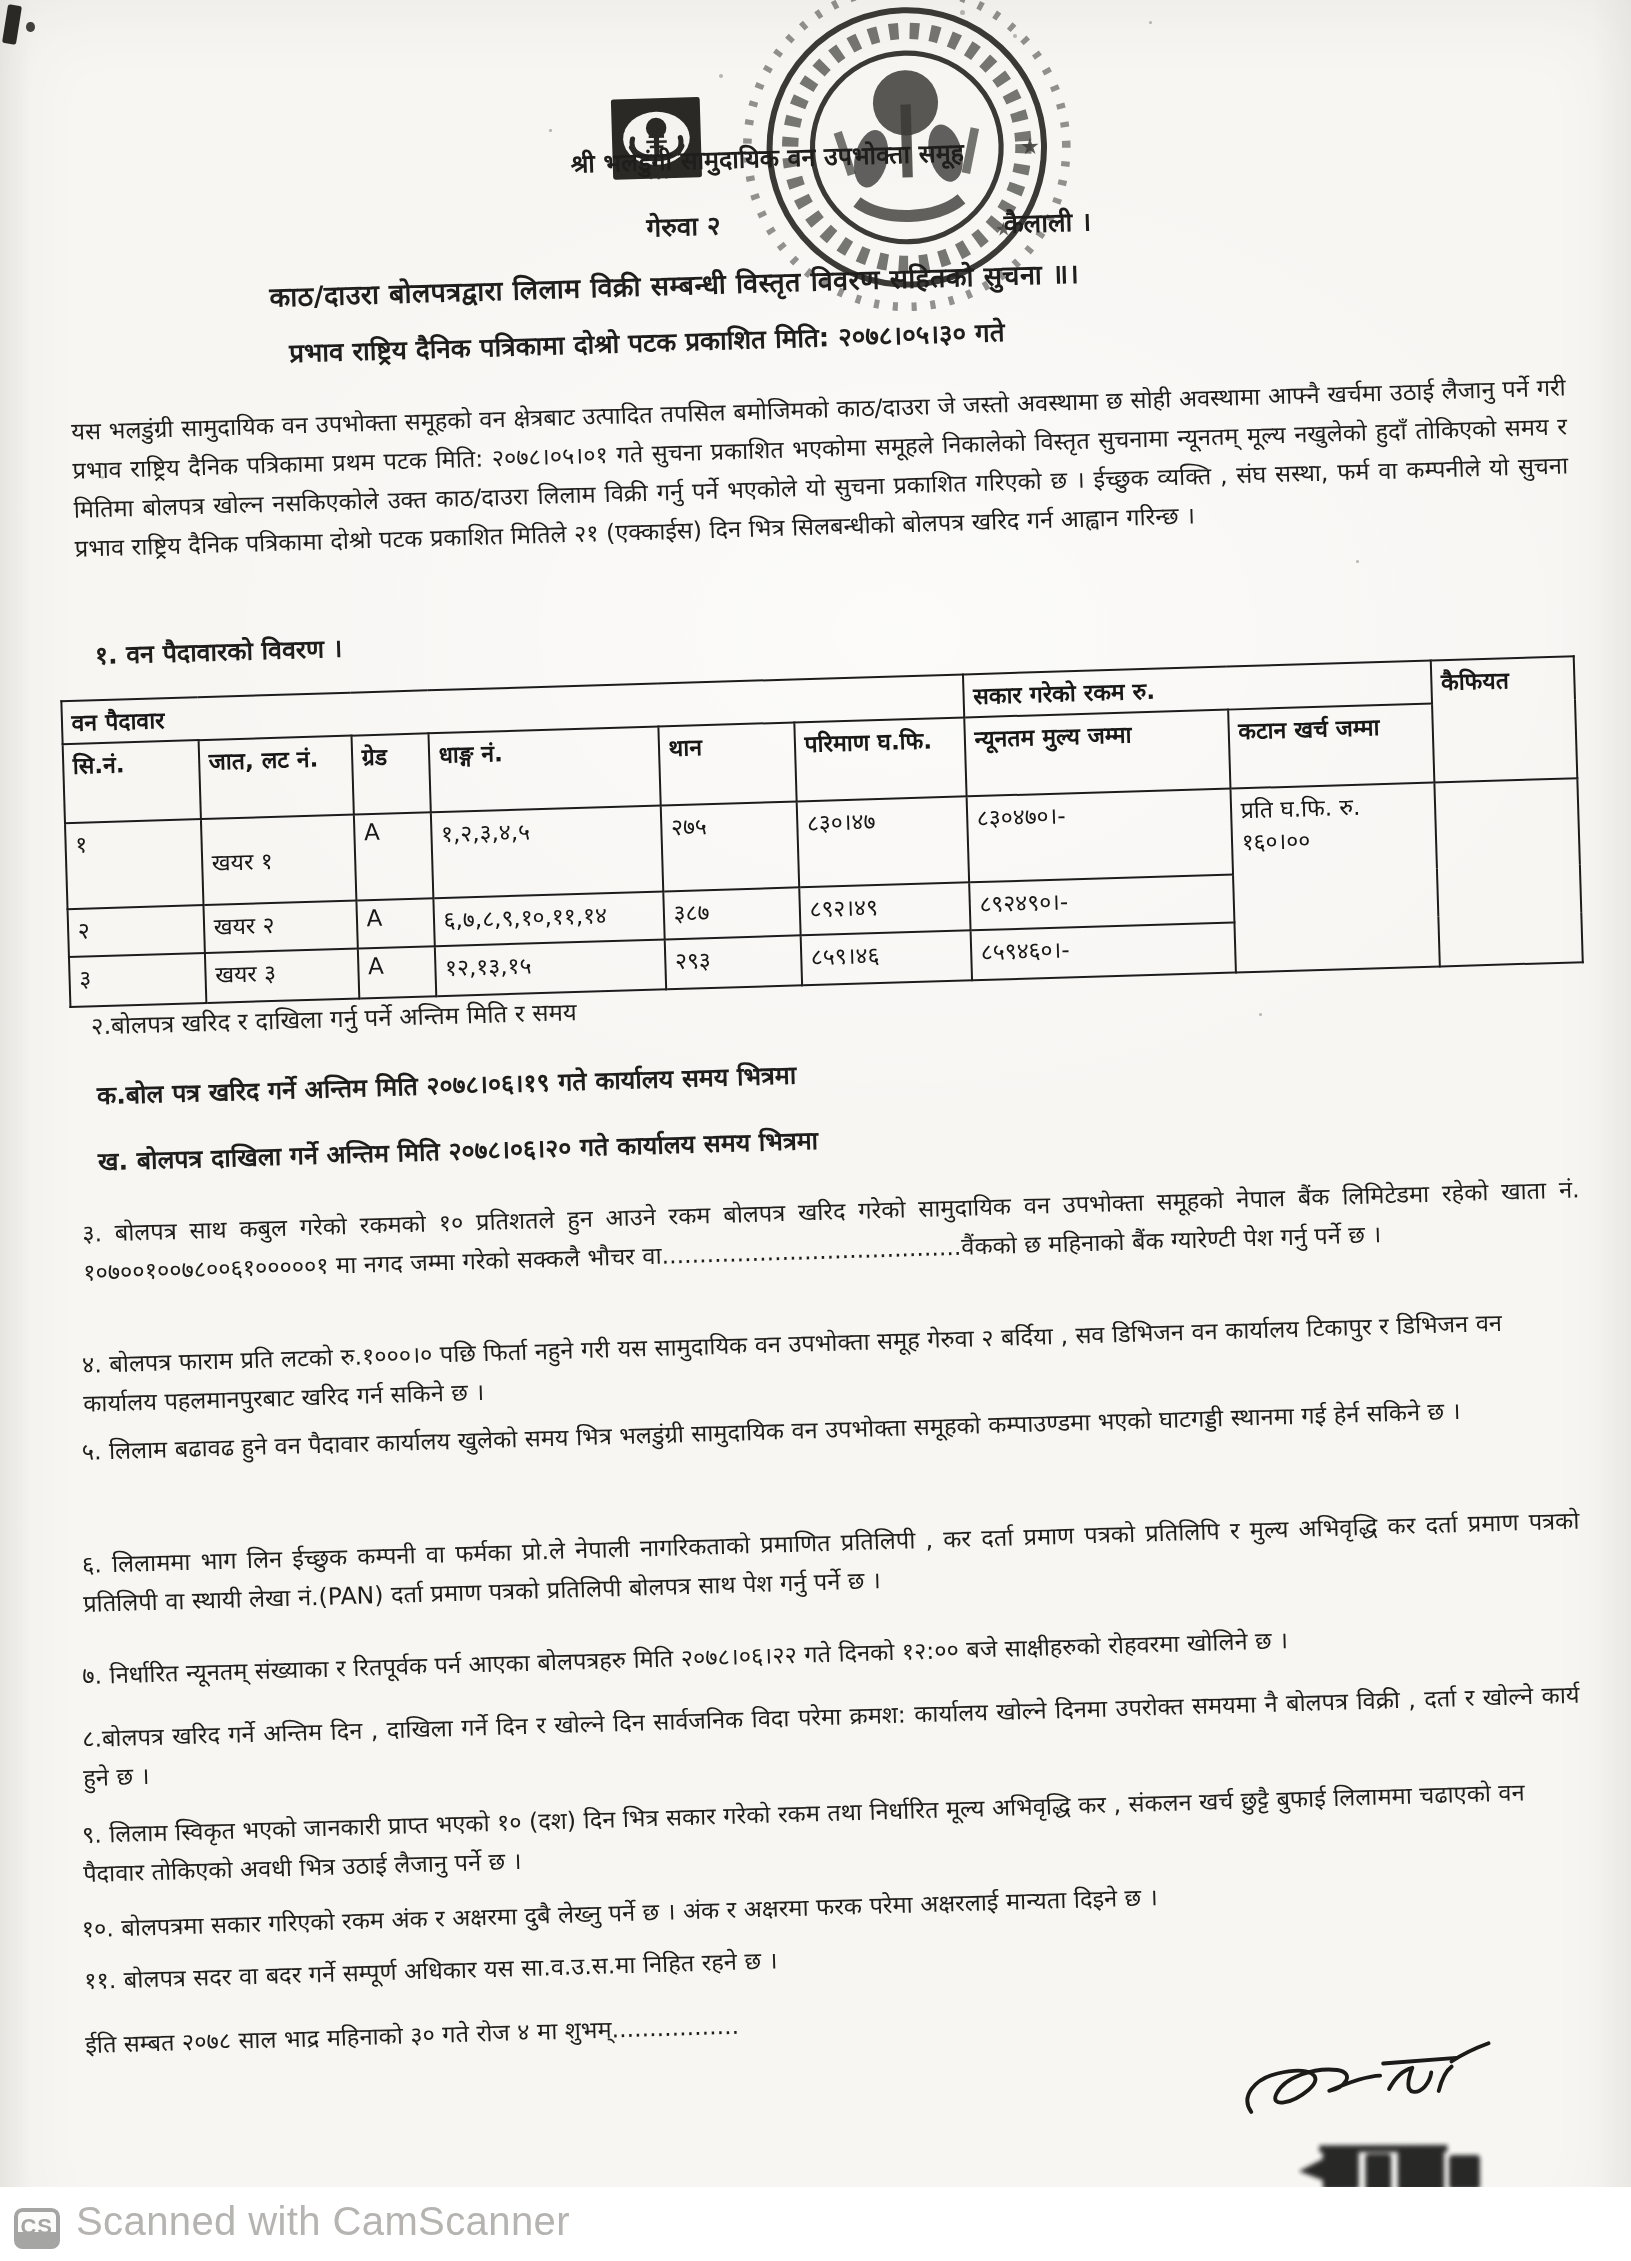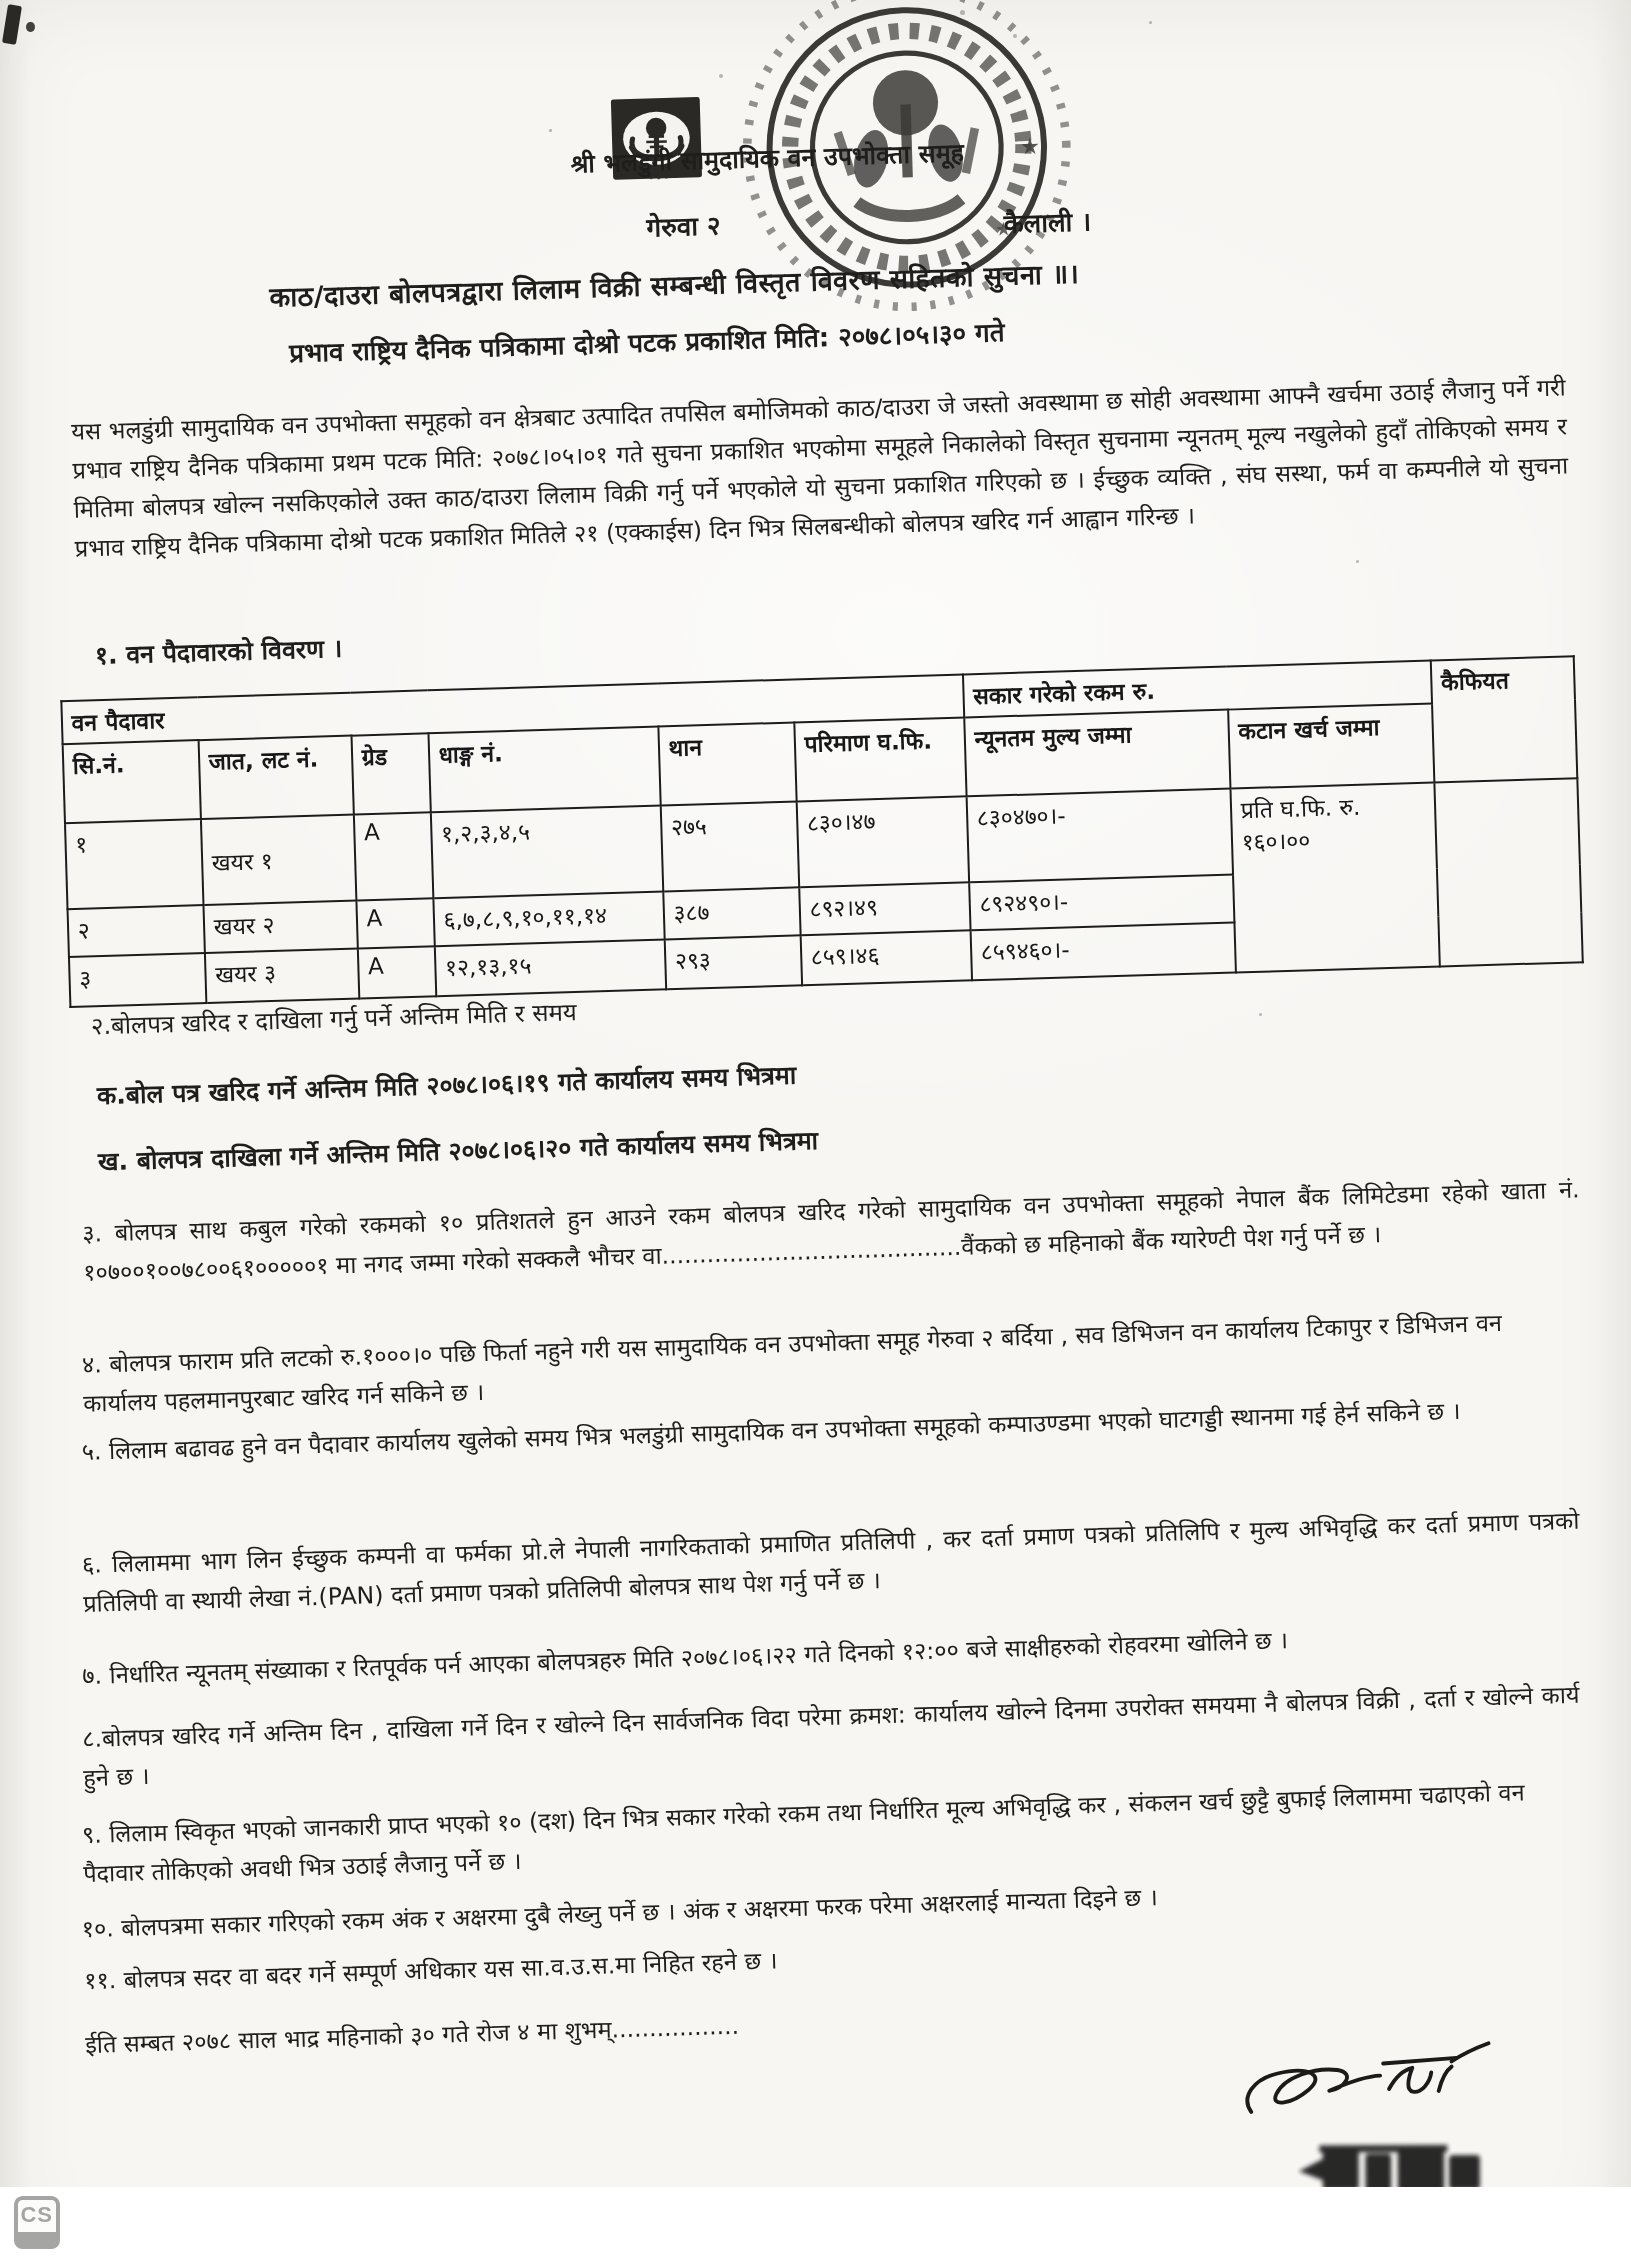--- a/index.html
+++ b/index.html
@@ -32,21 +32,21 @@
   }
   .ptable th{font-weight:600;}
   .grade{font-family:"Liberation Sans",sans-serif;font-size:25px;}
   
   .sp{position:absolute;border-radius:50%;background:#6d675f;opacity:.45;}
   .corner-a{position:absolute;left:5.2px;top:5.2px;width:13.7px;height:39px;background:#1b1a18;border-radius:2.6px;transform:rotate(9deg);opacity:.93;}
   .corner-b{position:absolute;left:26px;top:22px;width:8.6px;height:10.3px;background:#242220;border-radius:50%;opacity:.85;}
   
   .csbar{position:absolute;left:0;right:0;bottom:0;height:74px;background:#ffffff;}
   .csicon{
-    position:absolute;left:13.7px;bottom:12px;width:46px;height:53px;
+    position:absolute;left:13.7px;bottom:12px;width:46px;height:41px;
     border:4.3px solid #a5a5a3;border-radius:8.6px;background:#fcfcfb;box-sizing:border-box;
   }
   .csicon .lbl{
     position:absolute;left:0;right:0;top:1.7px;text-align:center;
     color:#a5a5a3;font:bold 22px "Liberation Sans",sans-serif;letter-spacing:0.9px;
   }
   .csicon .bar{position:absolute;left:0;right:0;bottom:0;height:13px;background:#a5a5a3;border-radius:0 0 3.4px 3.4px;}
   .cstext{
     position:absolute;left:76px;bottom:17px;
     font-family:"Liberation Sans",sans-serif;font-size:40px;color:#b6b4b1;letter-spacing:0.4px;
@@ -209,16 +209,17 @@
         </defs>
     </svg>
 
   </div>
 
   <div class="csbar">
     <div class="csicon">
       <span class="lbl">CS</span>
       <span class="bar"></span>
     </div>
+    <div class="cstext">Scanned with CamScanner</div>
   </div>
 
 </div>
 
 
 </body></html>

